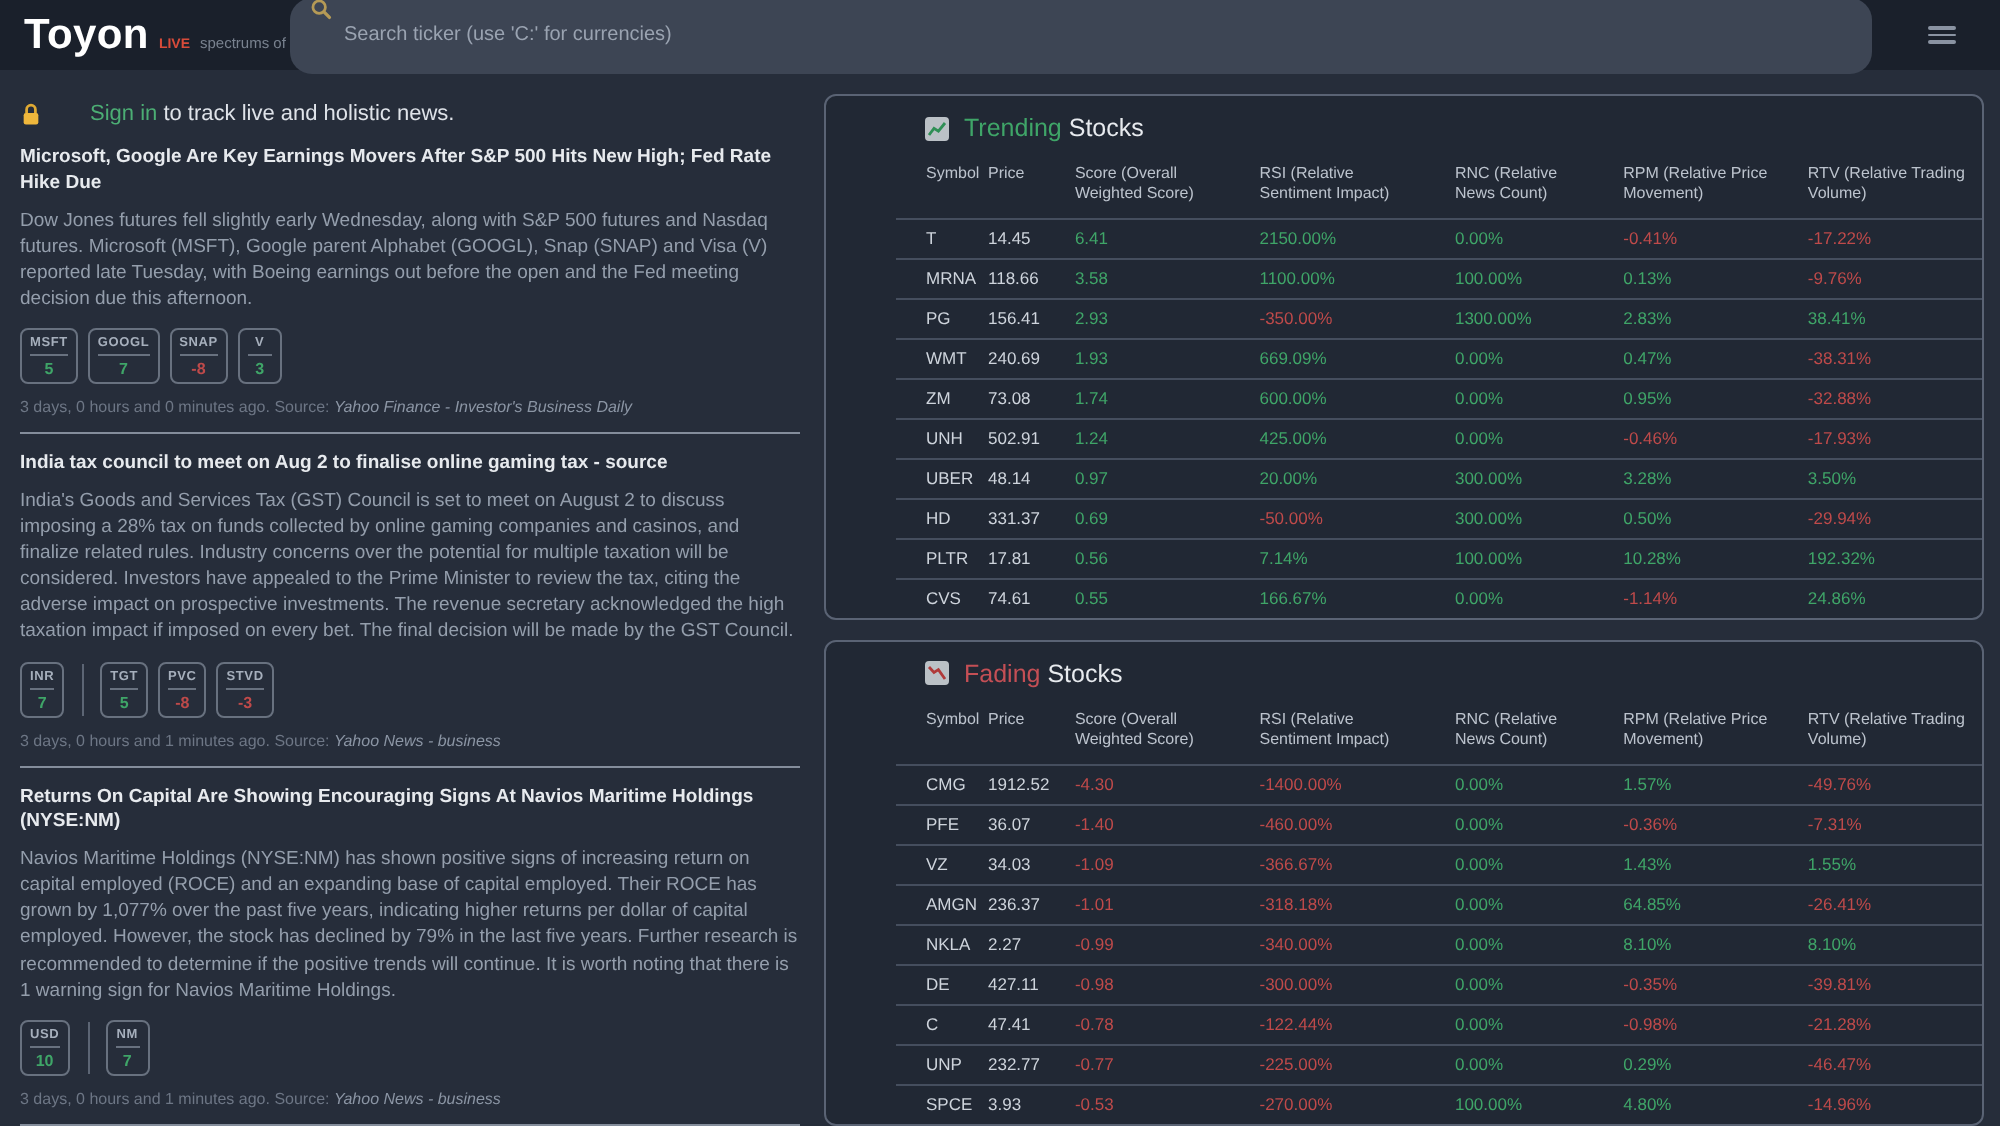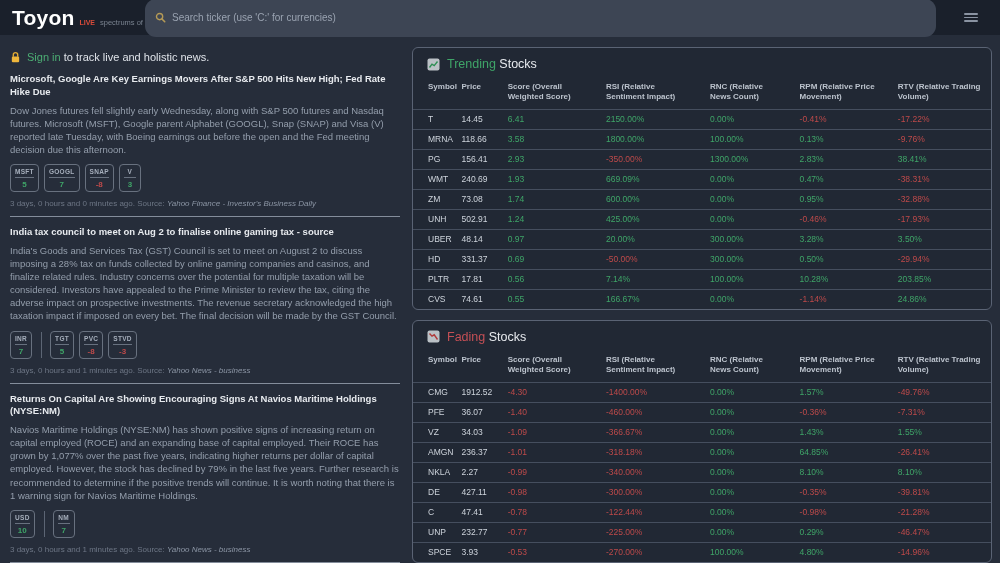--- a/index.html
+++ b/index.html
@@ -12,64 +12,64 @@
   .topbar {
     height:35px; background:#1a202b; display:flex; align-items:center;
     padding:0 22px 0 12px;
   }
   .brand { display:flex; align-items:baseline; gap:5px; width:133px; flex:none; }
   .brand .logo { font-size:21px; font-weight:bold; color:#ffffff; letter-spacing:.2px; }
   .brand .live { font-size:7px; font-weight:bold; color:#d84b3a; }
   .brand .tagline { font-size:7.5px; color:#79828f; white-space:nowrap; }
   .searchwrap {
     flex:1; height:38px; background:#3d4554; border-radius:11px;
-    display:flex; align-items:center; padding:0 10px; margin-right:28px;
+    display:flex; padding:0 10px; margin-right:28px;
   }
   .searchwrap input {
     flex:1; background:transparent; border:none; outline:none;
     font-family:inherit; font-size:10px; color:#d7dce3; margin-left:6px;
   }
   .searchwrap input::placeholder { color:#9aa3b1; }
   .menu-btn { width:14px; flex:none; cursor:pointer; }
   .menu-btn div { height:1.5px; background:#8a93a2; margin:2px 0; border-radius:1px; }
   
   .main { display:flex; padding:12px 8px 0 10px; gap:12px; }
   .news-col { width:390px; flex:none; }
   .market-col { flex:1; }
   
   .signin { font-size:11px; color:#dfe3e9; display:flex; align-items:center; gap:6px; margin:4px 0 10px; }
-  .signin a { color:#4cae74; text-decoration:none; cursor:pointer; }
+  .signin a { color:#4cae74; text-decoration:none; cursor:pointer;margin-left:18px; }
   
   .news-title { font-size:9.5px; font-weight:bold; color:#e7eaee; margin:9px 0 5px; line-height:1.35; cursor:pointer; }
   .news-body { font-size:9.5px; color:#949eac; line-height:1.38; margin-bottom:8px; }
   .chip-row { display:flex; align-items:center; margin-bottom:7px; }
   .chip {
     border:1px solid #68717f; border-radius:4px; padding:3px 4px 2px;
     text-align:center; min-width:22px; margin-right:5px; cursor:pointer;
   }
   .chip .sym { font-size:6.5px; font-weight:bold; color:#a6afbc; letter-spacing:.3px;
     border-bottom:1px solid #68717f; padding-bottom:2px; margin-bottom:2px; white-space:nowrap; }
   .chip .val { font-size:8px; font-weight:bold; min-height:9px; }
   .chip-div { width:1px; height:26px; background:#5c6574; margin:0 8px 0 4px; flex:none; }
   .news-meta { font-size:8px; color:#6d7685; margin-bottom:8px; }
   .news-meta .src { font-style:italic; font-weight:normal; color:#8b95a4; }
   .news-sep { border-bottom:1px solid #848d9b; }
   .pos { color:#3fa568; }
   .neg { color:#bf4a4a; }
   
   .card {
     background:#212834; border:1px solid #5a6374; border-radius:6px;
-    margin-bottom:10px; overflow:hidden;
+    margin-bottom:10px; overflow:hidden;padding-left:35px;
   }
   .card-head { display:flex; align-items:center; gap:7px; padding:9px 14px 7px; font-size:12.5px; }
   .card-head .t-accent-green { color:#3fa568; }
   .card-head .t-accent-red { color:#c44f55; }
   table { width:100%; border-collapse:collapse; table-layout:fixed; }
   th {
-    text-align:left; font-weight:bold; font-size:8px; color:#bcc3cd;
+    text-align:left; font-weight:normal; font-size:8px; color:#bcc3cd;
     padding:4px 8px 6px; vertical-align:top; line-height:1.3;
   }
   td { font-size:8.5px; padding:4.5px 8px; border-top:1px solid #454e5e; }
   tr.stock-row { cursor:pointer; }
   th:first-child, td:first-child { padding-left:15px; }
   col.c-sym { width:7%; } col.c-price { width:8%; } col.c-score { width:17%; }
   col.c-rsi { width:18%; } col.c-rnc { width:15.5%; } col.c-rpm { width:17%; } col.c-rtv { width:17.5%; }
   td.neutral { color:#ced4dc; }
 </style>
 </head>
@@ -214,21 +214,21 @@
               <td class="pos">6.41</td>
               <td class="pos">2150.00%</td>
               <td class="pos">0.00%</td>
               <td class="neg">-0.41%</td>
               <td class="neg">-17.22%</td>
             </tr>
             <tr class="stock-row">
               <td class="neutral">MRNA</td>
               <td class="neutral">118.66</td>
               <td class="pos">3.58</td>
-              <td class="pos">1800.00%</td>
+              <td class="pos">1100.00%</td>
               <td class="pos">100.00%</td>
               <td class="pos">0.13%</td>
               <td class="neg">-9.76%</td>
             </tr>
             <tr class="stock-row">
               <td class="neutral">PG</td>
               <td class="neutral">156.41</td>
               <td class="pos">2.93</td>
               <td class="neg">-350.00%</td>
               <td class="pos">1300.00%</td>
@@ -280,21 +280,21 @@
               <td class="pos">0.50%</td>
               <td class="neg">-29.94%</td>
             </tr>
             <tr class="stock-row">
               <td class="neutral">PLTR</td>
               <td class="neutral">17.81</td>
               <td class="pos">0.56</td>
               <td class="pos">7.14%</td>
               <td class="pos">100.00%</td>
               <td class="pos">10.28%</td>
-              <td class="pos">203.85%</td>
+              <td class="pos">192.32%</td>
             </tr>
             <tr class="stock-row">
               <td class="neutral">CVS</td>
               <td class="neutral">74.61</td>
               <td class="pos">0.55</td>
               <td class="pos">166.67%</td>
               <td class="pos">0.00%</td>
               <td class="neg">-1.14%</td>
               <td class="pos">24.86%</td>
             </tr>

